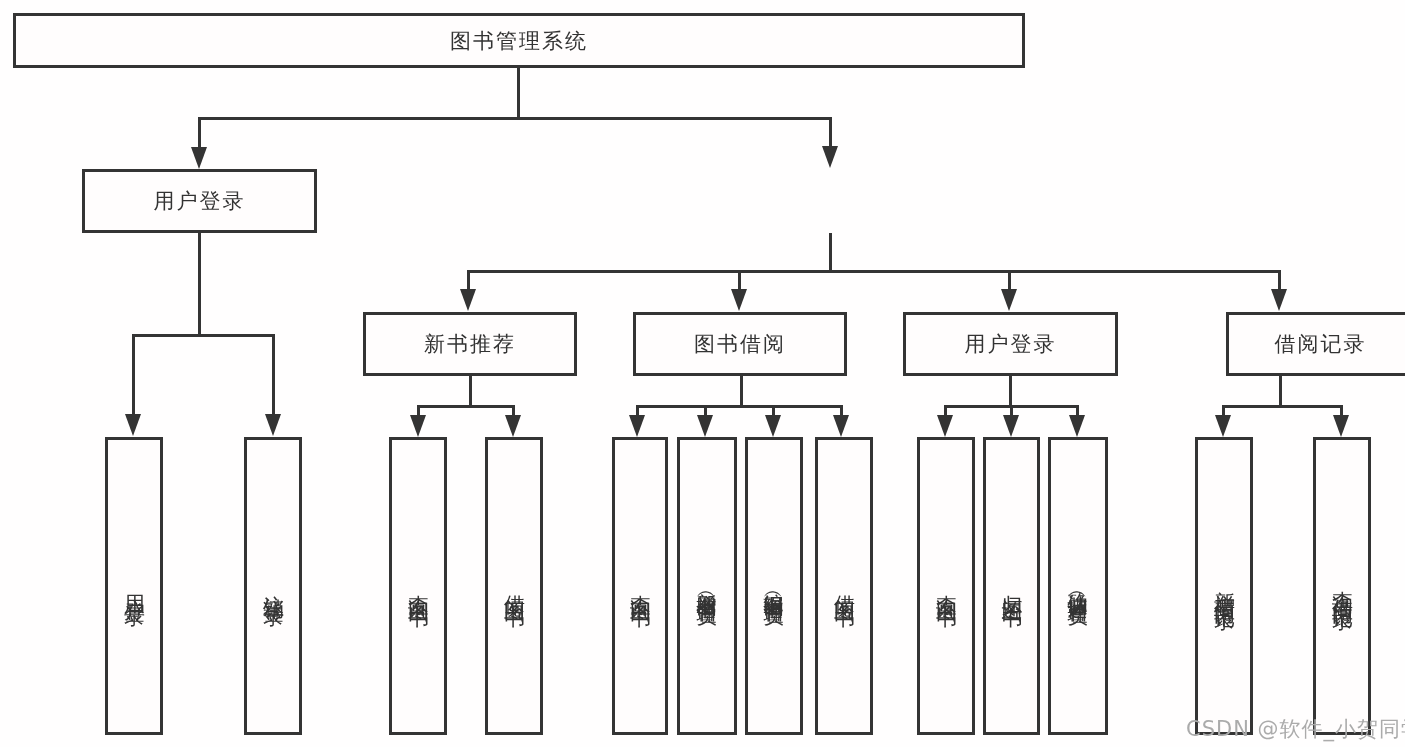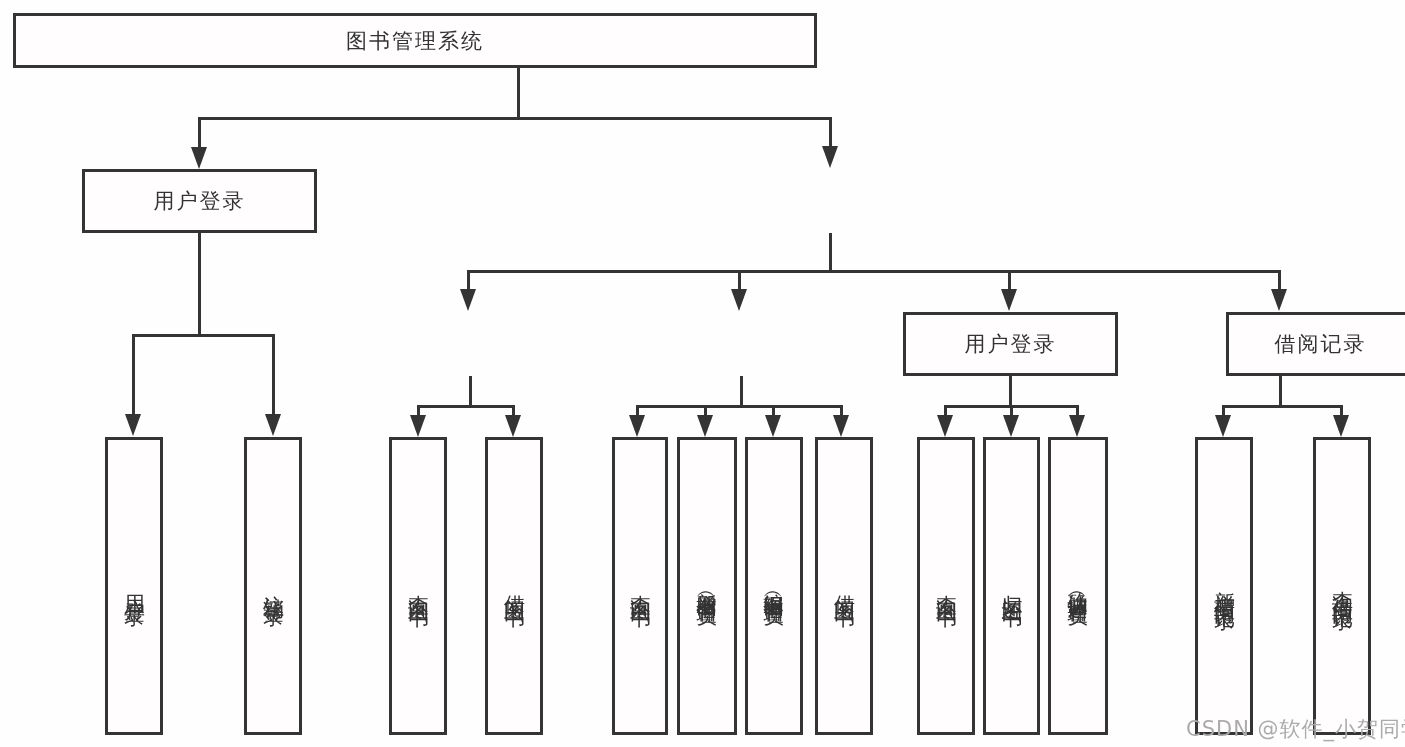--- a/index.html
+++ b/index.html
@@ -28,21 +28,21 @@
   .watermark{
     position:absolute;left:1186px;top:715px;
     color:#ababab;font-size:21px;letter-spacing:1px;white-space:nowrap;
   }
 </style>
 </head>
 <body>
 
 <div class="canvas">
 
-  <div class="box" style="left:13px;top:13px;width:804px;height:55px;">
+  <div class="box" style="left:13px;top:13px;width:1012px;height:55px;">
     <span>图书管理系统</span>
   </div>
 
   <div class="vline" style="left:517px;top:68px;height:50px;"></div>
   <div class="hline" style="left:198px;top:117px;width:634px;"></div>
   <div class="vline" style="left:198px;top:117px;height:32px;"></div>
   <div class="arrow" style="left:191px;top:147px;"></div>
   <div class="vline" style="left:829px;top:117px;height:31px;"></div>
   <div class="arrow" style="left:822px;top:146px;"></div>
 
@@ -61,20 +61,26 @@
   <div class="hline" style="left:467px;top:270px;width:814px;"></div>
   <div class="vline" style="left:467px;top:270px;height:21px;"></div>
   <div class="arrow" style="left:460px;top:289px;"></div>
   <div class="vline" style="left:738px;top:270px;height:21px;"></div>
   <div class="arrow" style="left:731px;top:289px;"></div>
   <div class="vline" style="left:1008px;top:270px;height:21px;"></div>
   <div class="arrow" style="left:1001px;top:289px;"></div>
   <div class="vline" style="left:1278px;top:270px;height:21px;"></div>
   <div class="arrow" style="left:1271px;top:289px;"></div>
 
+  <div class="box" style="left:363px;top:312px;width:214px;height:64px;">
+    <span>新书推荐</span>
+  </div>
+  <div class="box" style="left:633px;top:312px;width:214px;height:64px;">
+    <span>图书借阅</span>
+  </div>
   <div class="box" style="left:903px;top:312px;width:215px;height:64px;">
     <span>用户登录</span>
   </div>
   <div class="box" style="left:1226px;top:312px;width:189px;height:64px;">
     <span>借阅记录</span>
   </div>
 
   <div class="vline" style="left:469px;top:376px;height:32px;"></div>
   <div class="hline" style="left:417px;top:405px;width:98px;"></div>
   <div class="vline" style="left:417px;top:405px;height:12px;"></div>

